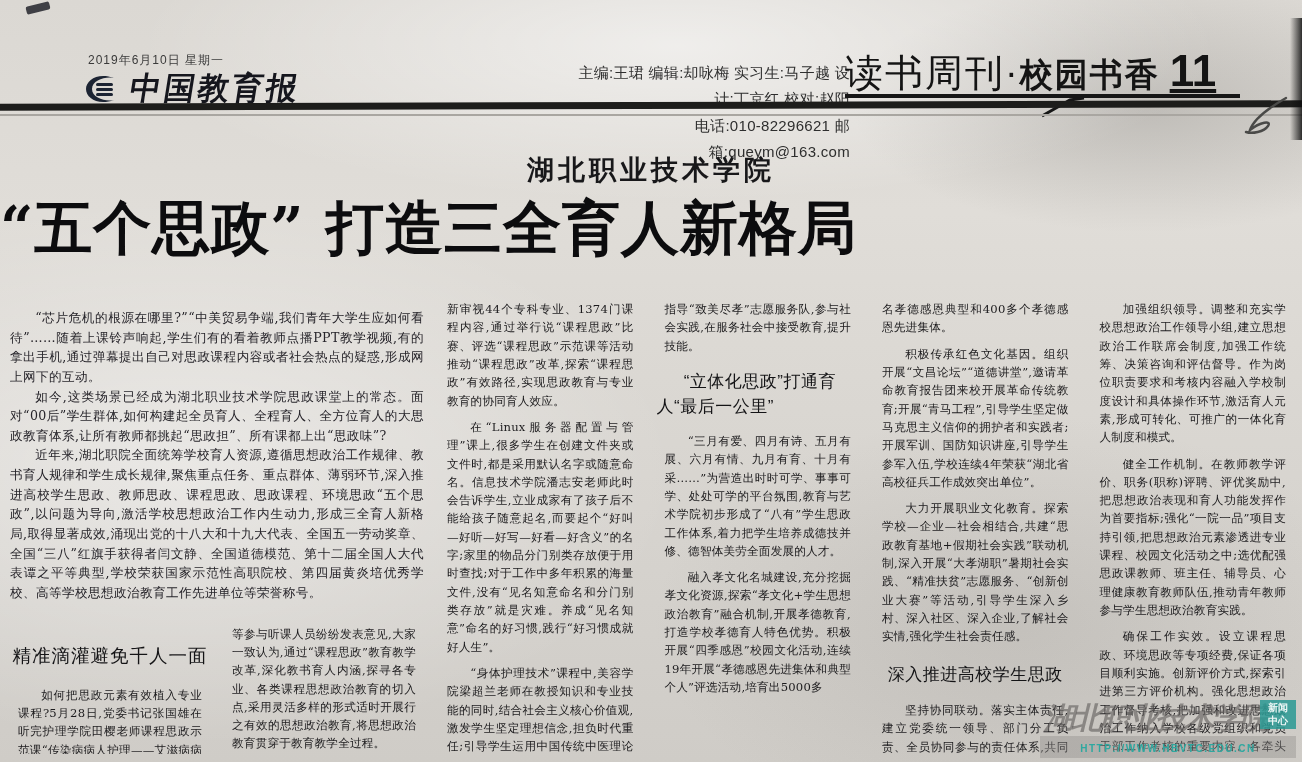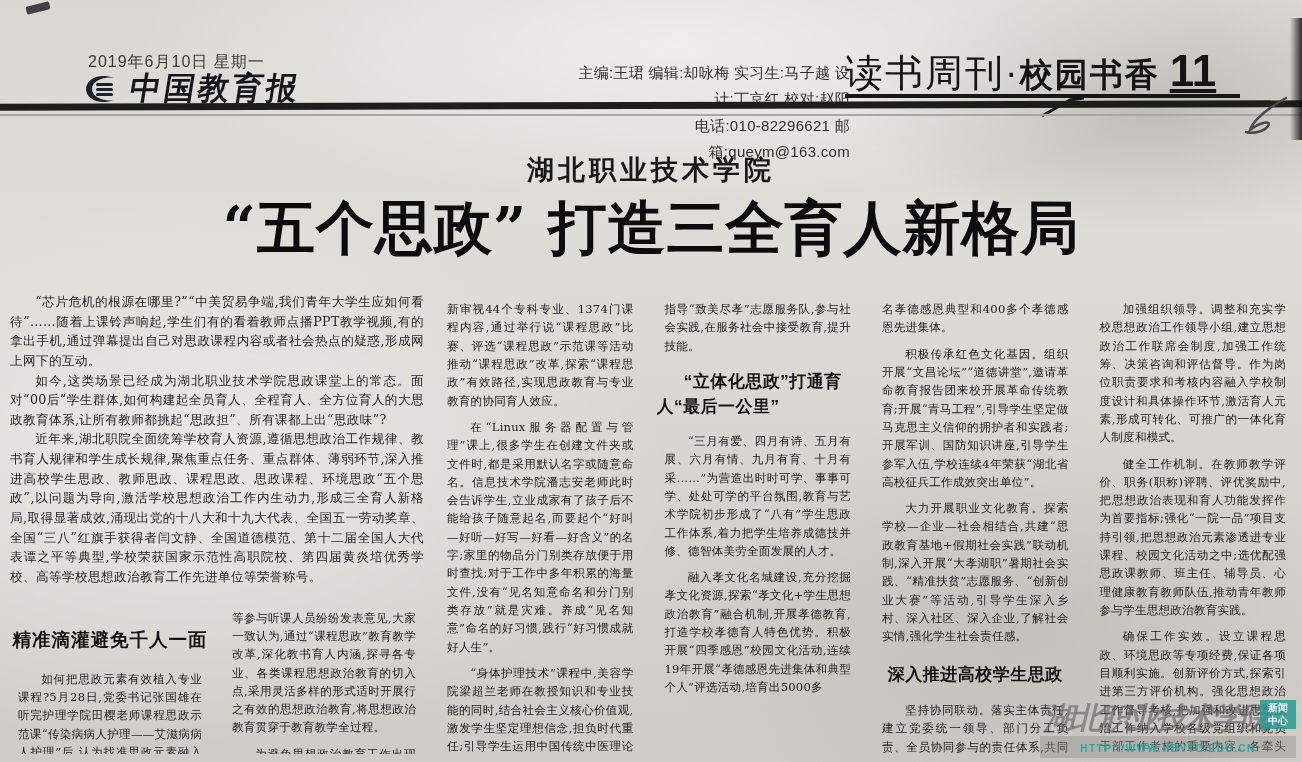--- a/index.html
+++ b/index.html
@@ -12,21 +12,21 @@
   .paper{
     position:absolute;inset:0;
     background:
       radial-gradient(ellipse 900px 260px at 52% 6%, rgba(255,255,255,0.55), transparent 60%),
       radial-gradient(ellipse 420px 180px at 88% 14%, rgba(110,108,104,0.28), transparent 70%),
       radial-gradient(ellipse 760px 420px at 14% 62%, rgba(255,255,255,0.45), transparent 65%),
       radial-gradient(ellipse 520px 300px at 78% 82%, rgba(125,122,118,0.18), transparent 70%),
       linear-gradient(180deg,#dbd8d3 0%,#e0ddd8 28%,#d9d6d1 58%,#cfccc7 100%);
   }
   
-  .hdr-date{position:absolute;left:88px;top:52px;font-size:16px;color:#3a3a3a;letter-spacing:1px;text-align:center;}
+  .hdr-date{position:absolute;left:88px;top:52px;font-size:12px;color:#3a3a3a;letter-spacing:1px;text-align:center;}
   .masthead{position:absolute;left:84px;top:68px;display:flex;align-items:center;gap:6px;}
   .masthead-logo{width:40px;height:30px;}
   .masthead-name{
     font-family:"DejaVu Serif", serif;font-size:31px;font-weight:bold;color:#15161d;
     transform:skewX(-9deg) scaleY(1.02);letter-spacing:3px;white-space:nowrap;
   }
   .staff{position:absolute;left:565px;top:60px;width:285px;text-align:right;color:#2e2e2e;
     font-size:15px;line-height:1.75;letter-spacing:0.3px;}
   .section-title{position:absolute;left:845px;top:46px;white-space:nowrap;color:#141414;}
   .st-regular{font-size:38px;letter-spacing:2px;font-weight:500;margin-top:44px;}
@@ -38,43 +38,43 @@
     transform:rotate(-0.15deg);}
   .thin-rule{position:absolute;left:0;top:114px;width:1302px;height:2px;background:#a9a6a1;}
   .edge-dark-right{position:absolute;right:0;top:18px;width:12px;height:122px;
     background:linear-gradient(to left, rgba(15,15,15,0.85), rgba(15,15,15,0));}
   .corner-mark-left{position:absolute;left:26px;top:4px;width:24px;height:8px;background:#23252b;
     transform:rotate(-14deg);border-radius:2px;opacity:.85;}
   .pen-squiggle{position:absolute;left:1242px;top:96px;width:48px;height:42px;}
   
   .kicker{position:absolute;left:0;top:152px;width:1302px;text-align:center;
     font-size:27px;font-weight:bold;color:#18181a;letter-spacing:4px;}
-  .headline{position:absolute;left:0;top:190px;width:1302px;text-align:center;
+  .headline{position:absolute;left:0;top:190px;width:1302px;
     font-family:"DejaVu Serif", serif;font-size:58px;font-weight:900;color:#0c0c0e;
     letter-spacing:1px;}
   
   .bodygrid{position:absolute;left:10px;top:292px;width:1284px;height:462px;
     display:flex;gap:15px;overflow:hidden;}
   .colwide{width:414px;flex:none;display:flex;flex-direction:column;}
   .col{flex:1;overflow:hidden;}
   .lead p{
     font-family:"DejaVu Serif", serif;font-size:12.6px;line-height:1.56;color:#26242a;
     margin:0;text-indent:2em;text-align:justify;letter-spacing:0.4px;
   }
-  .lead{margin-bottom:14px;}
+  .lead{margin-bottom:14px;margin-top:16px;}
   .twocol{display:flex;gap:14px;flex:1;overflow:hidden;}
   .subcol{flex:1;overflow:hidden;}
   .bodytext p{
     font-family:"DejaVu Serif", serif;font-size:11.6px;line-height:1.58;color:#1c1b1d;
     margin:8px;text-indent:2em;text-align:justify;letter-spacing:0.2px;
   }
   .bodytext p.cont{text-indent:0;}
-  .sec-heading{font-size:18.5px;font-weight:bold;color:#141416;text-align:center;
+  .sec-heading{font-size:18.5px;font-weight:normal;color:#141416;text-align:center;
     margin:26px 0 18px;letter-spacing:1px;font-family:"Liberation Sans", sans-serif;}
-  .mid-heading{font-size:17px;font-weight:bold;color:#141416;text-align:left;
+  .mid-heading{font-size:17px;font-weight:normal;color:#141416;text-align:left;
     margin:14px 0 12px;line-height:1.5;letter-spacing:0.5px;text-indent:1.6em;
     font-family:"Liberation Sans", sans-serif;}
   .mid-heading.center{text-align:center;text-indent:0;margin:16px 0 14px;}
   
   .watermark{position:absolute;right:6px;bottom:2px;width:250px;height:62px;}
   .wm-school{position:absolute;left:0;top:0;white-space:nowrap;
     font-family:"DejaVu Serif", serif;font-size:31px;font-weight:bold;
     color:rgba(98,96,94,0.62);transform:skewX(-14deg) scaleY(0.95);letter-spacing:-3px;}
   .wm-badge{position:absolute;right:0;top:2px;background:rgba(42,153,147,0.85);color:#eef7f6;
     font-size:10px;font-weight:bold;line-height:1.25;padding:2px 8px;text-align:center;}

